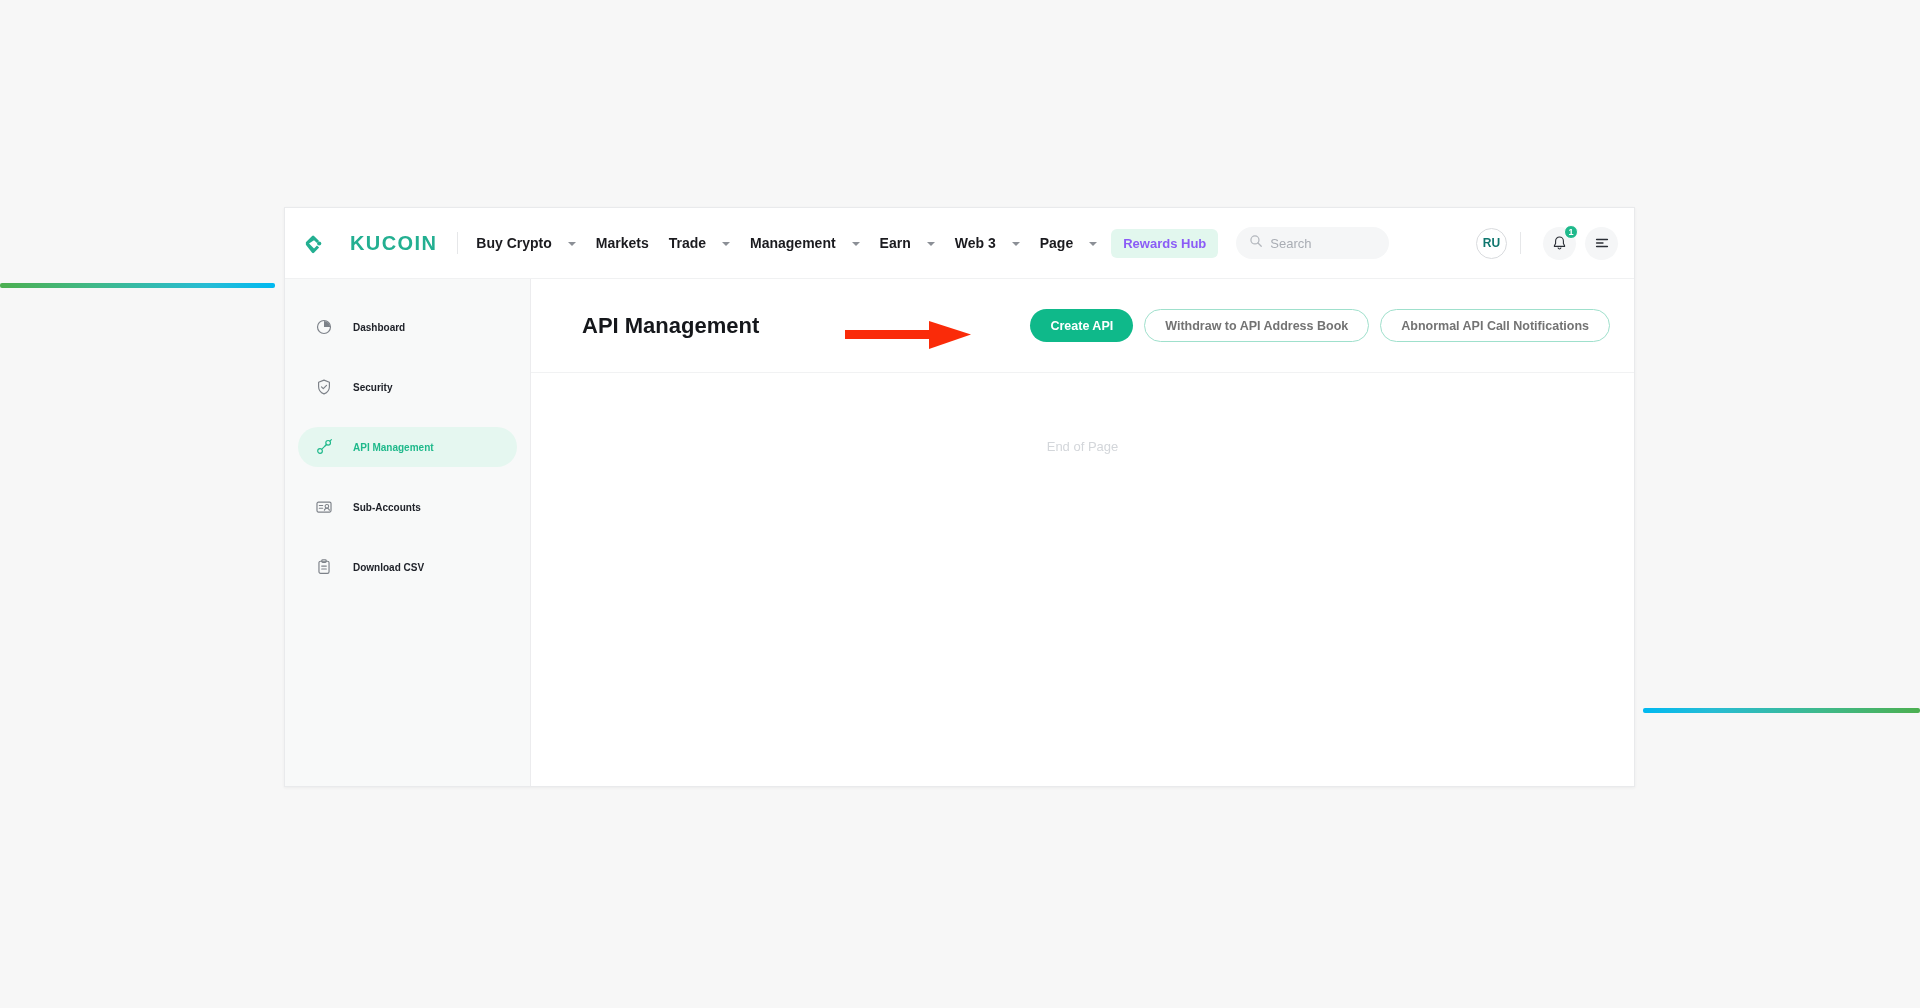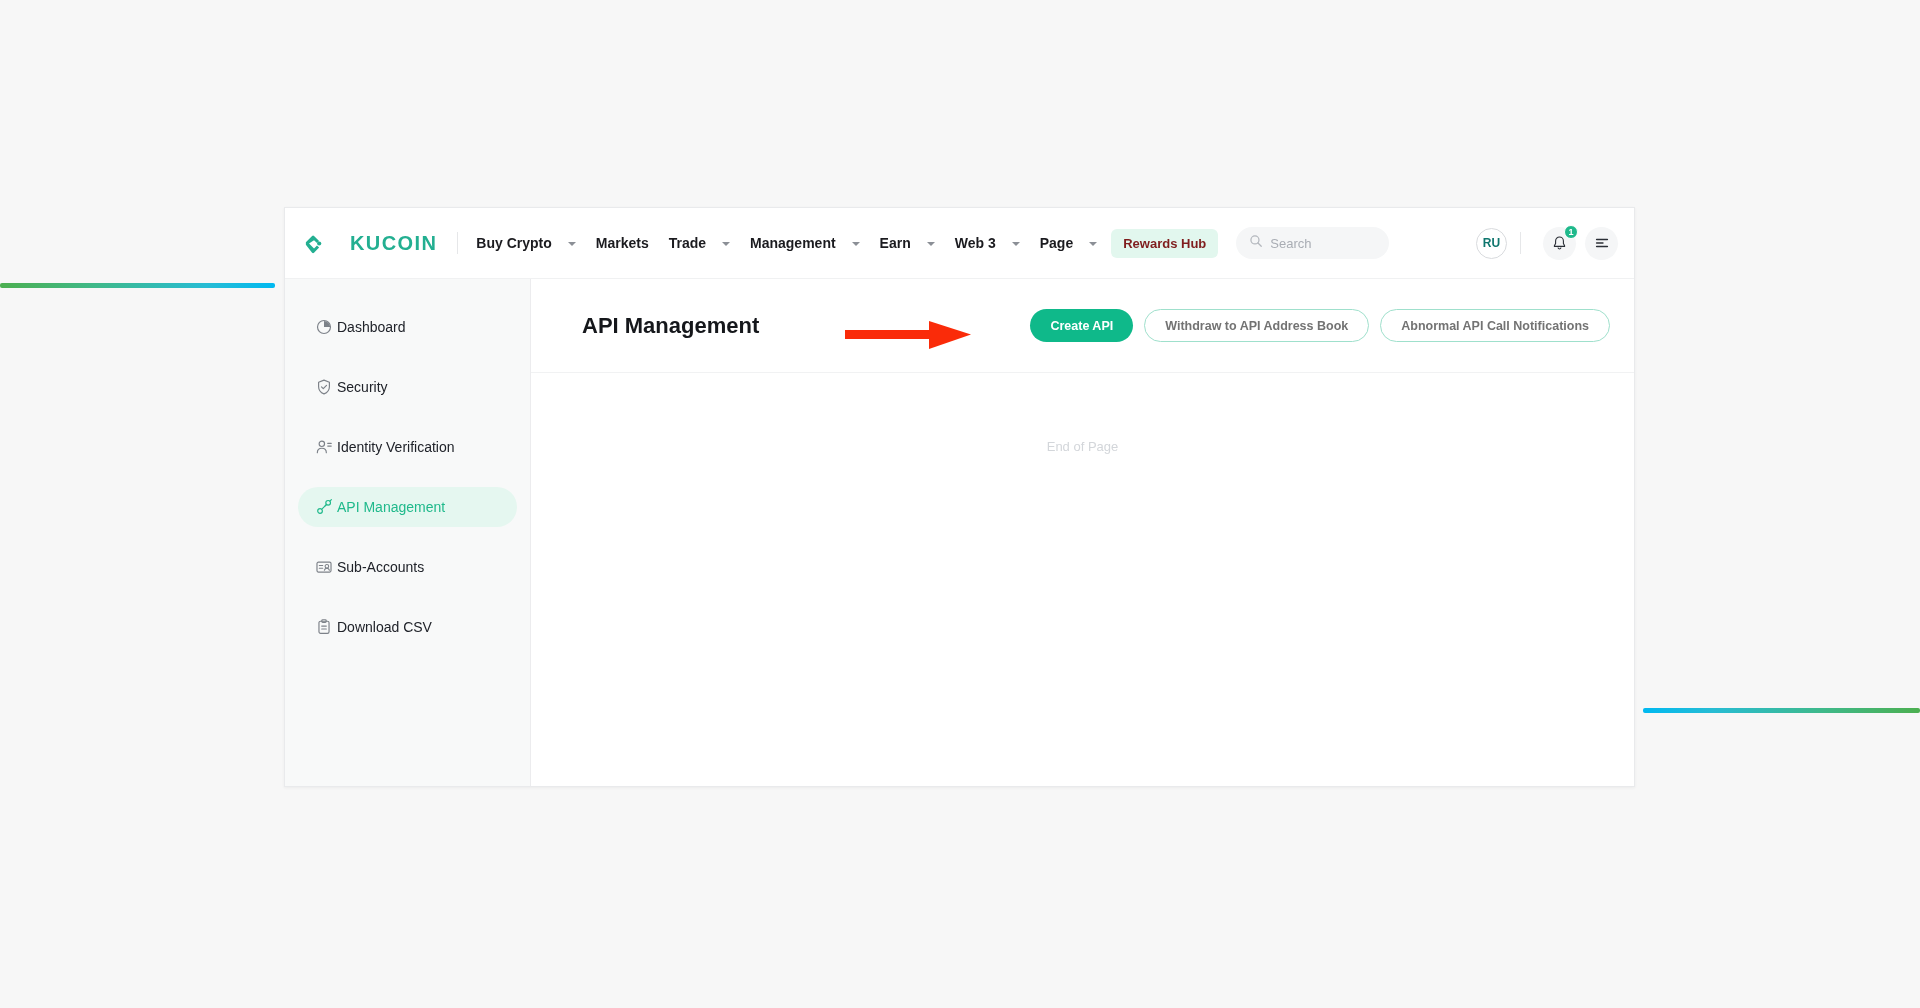--- a/index.html
+++ b/index.html
@@ -49,21 +49,21 @@
     font-size: 14px; font-weight: 700; color: #1b1b1f;
     cursor: pointer; white-space: nowrap;
   }
   .caret {
     width: 0; height: 0; margin-top: 2px;
     border-left: 4px solid transparent; border-right: 4px solid transparent;
     border-top: 4px solid #8b8f96;
   }
   .rewards-pill {
     margin-left: 14px;
-    background: #e2f7ee; color: #7f1d1d;
+    background: #e2f7ee; color: #8b5cf6;
     font-size: 13px; font-weight: 700;
     padding: 7px 12px; border-radius: 6px;
     cursor: pointer; white-space: nowrap;
   }
   .search-box {
     margin-left: 18px; width: 153px; height: 32px;
     background: #f5f6f7; border-radius: 16px;
     display: flex; align-items: center; gap: 7px;
     padding: 0 13px; cursor: text;
   }
@@ -95,24 +95,24 @@
 
   
   .body-split { display: flex; height: 508px; }
   .sidebar {
     width: 246px; flex: none;
     background: #f8f9f9;
     border-right: 1px solid #ececee;
     padding-top: 28px;
   }
   .side-item {
-    display: flex; align-items: center; gap: 4px;
+    display: flex; align-items: center; gap: 20px;
     height: 40px; margin: 0 13px 20px 13px;
     padding: 0 17px; border-radius: 20px;
-    font-size: 14px; font-weight: 400; color: #20232a;
+    font-size: 10px; font-weight: 700; color: #20232a;
     cursor: pointer;
   }
   .side-item .sico { flex: none; display: flex; width: 18px; height: 18px; }
   .side-item.active { background: #e5f7f0; color: #1fb98b; }
 
   .content { flex: 1; background: #fff; position: relative; }
   .content-header {
     position: relative; height: 94px;
     display: flex; align-items: center;
     padding-left: 51px; padding-right: 24px;
@@ -242,31 +242,20 @@
         <div class="side-item">
           <span class="sico">
             <svg width="18" height="18" viewBox="0 0 20 20">
               <path d="M10 2.4l6 2.3v5c0 3.6-2.5 6.6-6 7.9-3.5-1.3-6-4.3-6-7.9v-5z" fill="none" stroke="#7d8289" stroke-width="1.3" stroke-linejoin="round"></path>
               <path d="M7.2 9.8l2 2 3.6-3.6" fill="none" stroke="#7d8289" stroke-width="1.3" stroke-linecap="round" stroke-linejoin="round"></path>
             </svg>
           </span>
           <span>Security</span>
         </div>
 
-        <div class="side-item">
-          <span class="sico">
-            <svg width="18" height="18" viewBox="0 0 20 20">
-              <circle cx="7.6" cy="6.4" r="3" fill="none" stroke="#7d8289" stroke-width="1.3"></circle>
-              <path d="M2.6 16.4c0-3 2.2-5 5-5s5 2 5 5" fill="none" stroke="#7d8289" stroke-width="1.3" stroke-linecap="round"></path>
-              <line x1="14.2" y1="6" x2="18" y2="6" stroke="#7d8289" stroke-width="1.3" stroke-linecap="round"></line>
-              <line x1="14.2" y1="9" x2="18" y2="9" stroke="#7d8289" stroke-width="1.3" stroke-linecap="round"></line>
-            </svg>
-          </span>
-          <span>Identity Verification</span>
-        </div>
 
         <div class="side-item active">
           <span class="sico">
             <svg width="18" height="18" viewBox="0 0 20 20">
               <circle cx="5.6" cy="14.4" r="2.6" fill="none" stroke="#1fb98b" stroke-width="1.3"></circle>
               <path d="M7.6 12.4l5.4-5.4" fill="none" stroke="#1fb98b" stroke-width="1.3" stroke-linecap="round"></path>
               <circle cx="14.6" cy="5.4" r="2.6" fill="none" stroke="#1fb98b" stroke-width="1.3"></circle>
               <path d="M16.6 3.4l1.6-1.6M12.6 7.4l-1.4 1.4" fill="none" stroke="#1fb98b" stroke-width="1.3" stroke-linecap="round"></path>
             </svg>
           </span>

